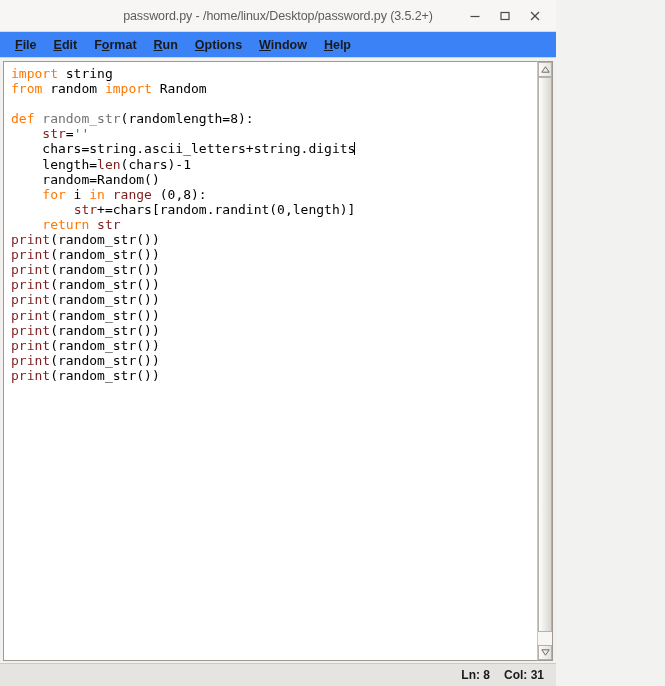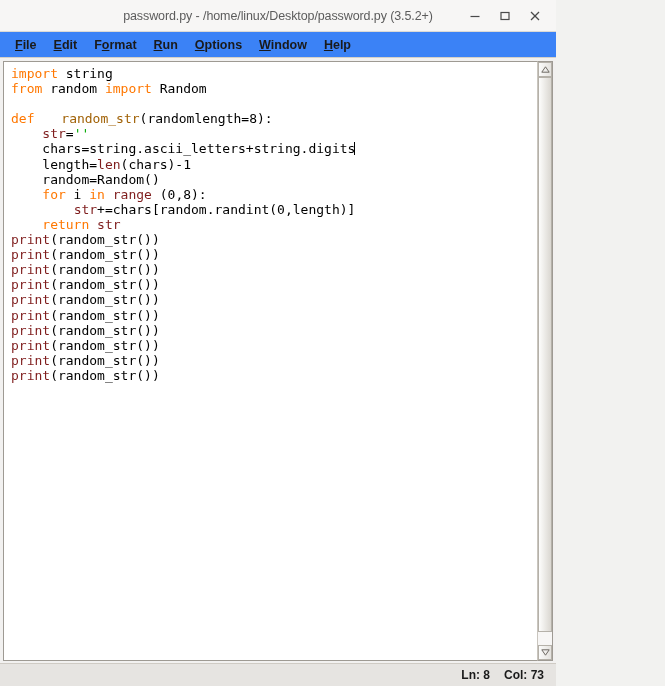--- a/index.html
+++ b/index.html
@@ -104,21 +104,21 @@
     font-family: "DejaVu Sans Mono", "Liberation Mono", monospace;
     font-size: 13px;
     line-height: 15.1px;
     white-space: pre;
     color: #000000;
     padding-left: 5px;
     padding-top: 2px;
   }
   .kw   { color: #ff7700; }        
   .bi   { color: #7f1d1d; }        
-  .fn   { color: #a16207; margin-left: 19px; }        
+  .fn   { color: #737373; }        
   .st   { color: #00aa00; }        
   .caret {
     display: inline-block;
     width: 1px;
     height: 13px;
     background: #000;
     vertical-align: -2px;
     margin-left: -1px;
   }
 
@@ -234,16 +234,16 @@
       <div class="sb-arrow">
         <svg width="9" height="7" viewBox="0 0 9 7" aria-hidden="true">
           <polygon points="4.5,6.2 0.8,0.8 8.2,0.8" fill="none" stroke="#6e6a64" stroke-width="1"></polygon>
         </svg>
       </div>
     </div>
   </div>
 
   <div id="statusbar">
     <span class="status-text">Ln: 8</span>
-    <span class="status-text">Col: 73</span>
+    <span class="status-text">Col: 31</span>
   </div>
 
 </div>
 
 </body></html>

